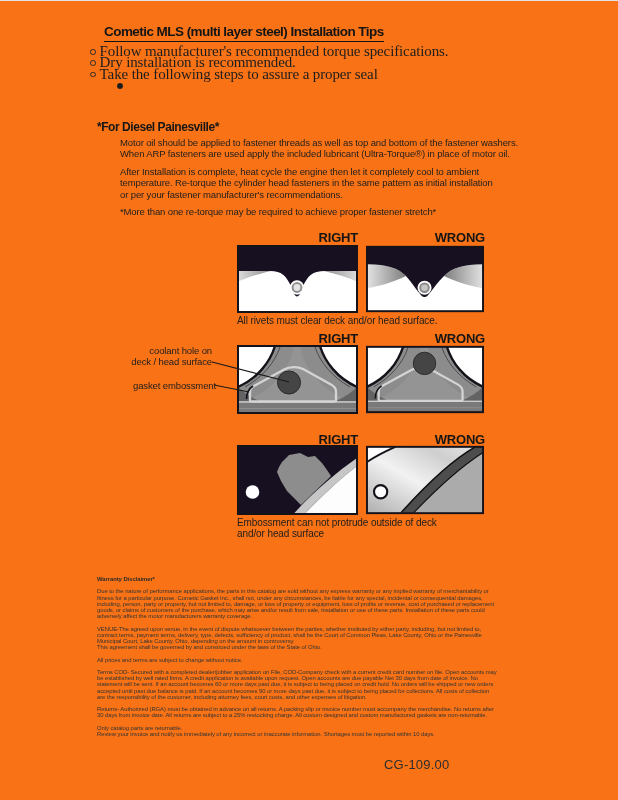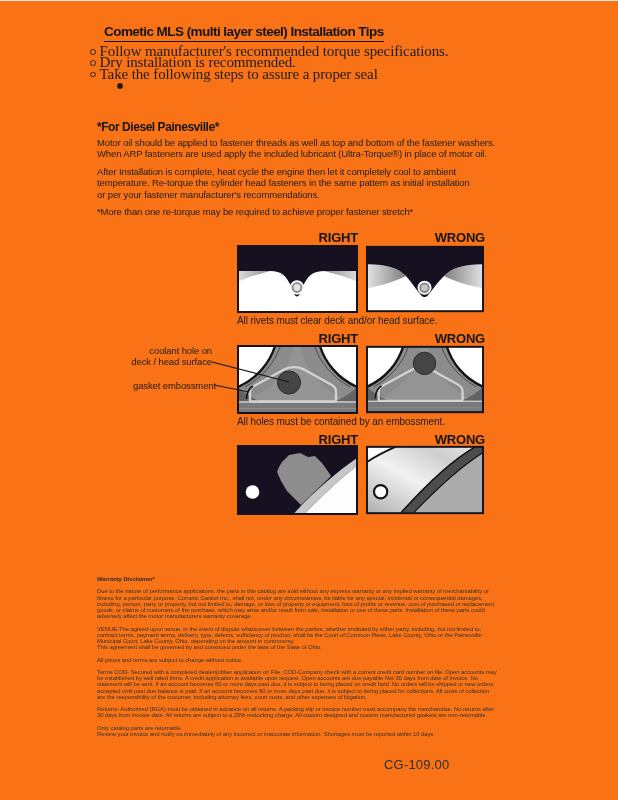--- a/index.html
+++ b/index.html
@@ -13,21 +13,21 @@
     left:104px;top:23px;font-size:13.5px;font-weight:700;letter-spacing:-0.55px;
     color:#141414;border-bottom:1.5px solid #141414;padding-bottom:2px;display:inline-block;
   }
   .bullets{left:90px;top:45px;width:480px;font-size:15px;line-height:11.4px;letter-spacing:-0.12px;color:#1d1d1d;font-family:Liberation Serif, serif;}
   .brow{white-space:nowrap;}
   .marker{display:inline-block;width:3.6px;height:3.6px;border:0.9px solid #2a2a2a;border-radius:50%;
     margin-right:4px;vertical-align:1.5px;background:transparent;}
   .sub{padding-left:27px;}
   .marker.filled{background:#1d1d1d;border-color:#1d1d1d;}
   .diesel-heading{left:97px;top:119px;font-size:12px;font-weight:700;letter-spacing:-0.45px;color:#161616;}
-  .para{font-size:9.5px;line-height:11.3px;letter-spacing:-0.12px;color:#1d1d1d;white-space:pre-line;width:470px;}
+  .para{font-size:9.5px;line-height:11.3px;letter-spacing:-0.12px;color:#1d1d1d;white-space:pre-line;width:470px;margin-left:23px;}
   .p1{left:97px;top:136px;}
   .p2{left:97px;top:165px;}
   .note{left:97px;top:205px;}
   .fig-label{font-size:13px;font-weight:700;letter-spacing:-0.2px;color:#151515;width:121px;text-align:right;}
   .caption{font-size:10px;letter-spacing:-0.1px;color:#1c1c1c;line-height:11.3px;white-space:pre-line;}
   .callout{font-size:9.5px;letter-spacing:-0.12px;color:#1d1d1d;line-height:11.2px;width:152px;text-align:right;}
   .legal{left:97px;top:575px;width:446px;font-size:5.9px;line-height:6.25px;letter-spacing:-0.06px;color:#333;}
   .legal .lh{font-weight:700;margin:0 0 6px 0;color:#2b2b2b;}
   .legal p{margin:0 0 6px 0;white-space:pre-line;}
   .legal p.tight{margin-bottom:0;}
@@ -146,21 +146,20 @@
     <path d="M9.5,54 C9.5,48 11.5,44 16,41" fill="none" stroke="#15121a" stroke-width="1.6"></path>
     <circle cx="60" cy="18" r="11.5" fill="#454545" stroke="#2a2a2a" stroke-width="1"></circle>
     <rect x="1" y="1" width="119" height="67" fill="none" stroke="#15121a" stroke-width="2"></rect>
   </svg>
 
   <svg class="abs" style="left:205px;top:350px;pointer-events:none;" width="100" height="50" viewBox="0 0 100 50">
     <line x1="7" y1="11" x2="84" y2="31" stroke="#1a1a1a" stroke-width="1.2"></line>
     <line x1="9" y1="34" x2="44" y2="41" stroke="#1a1a1a" stroke-width="1.2"></line>
   </svg>
 
-  <div class="abs caption" style="left:237px;top:415px;">All holes must be contained by an embossment.</div>
 
   <div class="abs fig-label" style="left:237px;top:431px;">RIGHT</div>
   <div class="abs fig-label" style="left:364px;top:431px;">WRONG</div>
 
   <svg class="abs" style="left:237px;top:444px;" width="121" height="70" viewBox="0 0 121 70">
     <rect x="1" y="1" width="119" height="68" fill="#171021"></rect>
     <path d="M120,13 C100,27 76,47 57,68.5 L68,68.5 C85,51 104,33 120,21 Z" fill="#c6c6c6"></path>
     <path d="M120,21 C104,33 85,51 68,68.5 L120,68.5 Z" fill="#fdfdfd"></path>
     <path d="M45,17 L52,10 L63,8 L71,12 L78,11 L85,18 L90,25 L94,31 C86,39 74,50 64,60 L57,53 L50,46 L44,36 L40,27 L42,22 Z" fill="#8d8d8d"></path>
     <circle cx="15.5" cy="47" r="6.8" fill="#ffffff"></circle>
@@ -180,20 +179,22 @@
     <path d="M1,1 H30 C20,5.5 10,10.5 1,16.5 Z" fill="#ffffff"></path>
     <path d="M30,1 C20,5.5 10,10.5 1,16.5" fill="none" stroke="#15121a" stroke-width="2"></path>
     <path d="M49,68.5 C69,47.5 95,23 119.5,7 L119.5,68.5 Z" fill="#ababab"></path>
     <path d="M36,68.5 C57,45 86,16 112,1 L119.5,1 L119.5,7 C95,23 69,47.5 49,68.5 Z" fill="#4d4d4d"></path>
     <path d="M36,68.5 C57,45 86,16 112,1" fill="none" stroke="#101010" stroke-width="1.6"></path>
     <path d="M119.5,7 C95,23 69,47.5 49,68.5" fill="none" stroke="#101010" stroke-width="1.2"></path>
     <circle cx="15" cy="47" r="6.8" fill="#ffffff" stroke="#15121a" stroke-width="2.2"></circle>
     <rect x="1" y="1" width="119" height="68" fill="none" stroke="#15121a" stroke-width="2"></rect>
   </svg>
 
+  <div class="abs caption" style="left:237px;top:516px;">Embossment can not protrude outside of deck
+and/or head surface</div>
 
   <div class="abs legal">
     <div class="lh">Warranty Disclaimer*</div>
     <p>Due to the nature of performance applications, the parts in this catalog are sold without any express warranty or any implied warranty of merchantability or
 fitness for a particular purpose.  Cometic Gasket Inc., shall not, under any circumstances, be liable for any special, incidental or consequential damages,
 including, person, party or property, but not limited to, damage, or loss of property or equipment, loss of profits or revenue, cost of purchased or replacement
 goods, or claims of customers of the purchase, which may arise and/or result from sale, installation or use of these parts.  Installation of these parts could
 adversely affect the motor manufacturers warranty coverage.</p>
     <p class="tight">VENUE-The agreed upon venue, in the event of dispute whatsoever between the parties, whether instituted by either party, including, but not limited to,
 contract terms, payment terms, delivery, type, defects, sufficiency of product, shall be the Court of Common Pleas, Lake County, Ohio or the Painesville

